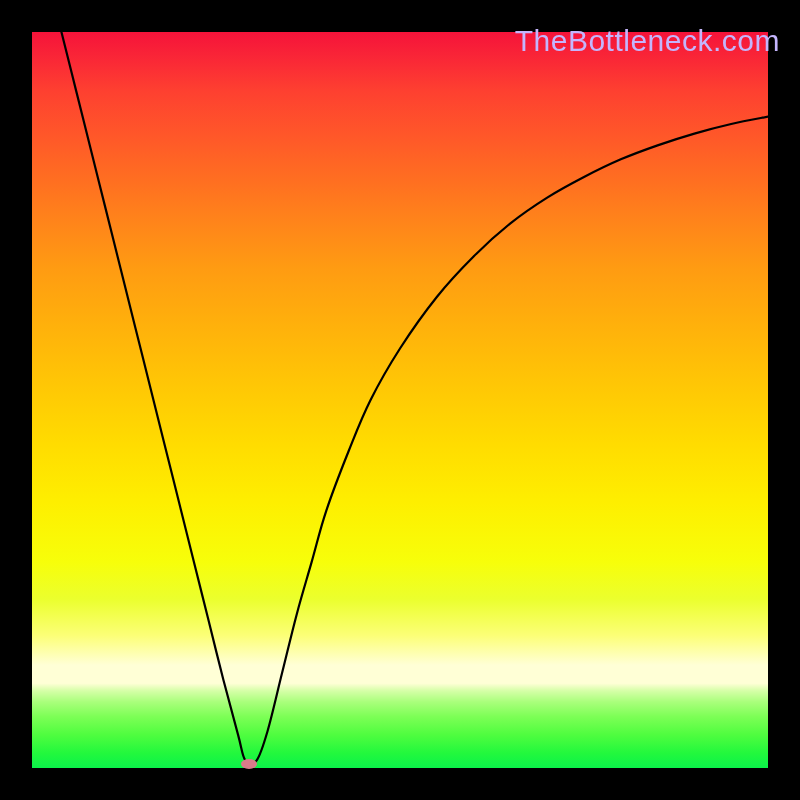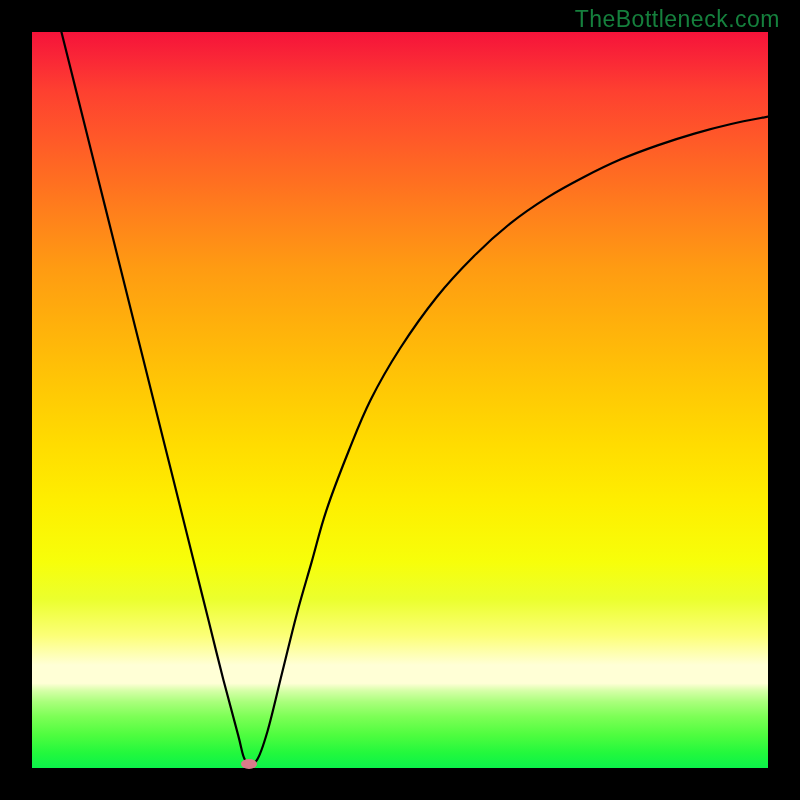--- a/index.html
+++ b/index.html
@@ -6,24 +6,24 @@
   body {
     width: 800px;
     height: 800px;
     background: #000;
     position: relative;
     font-family: Arial, sans-serif;
     overflow: hidden;
   }
   .watermark {
     position: absolute;
-    top: 6px;
+    top: 24px;
     right: 20px;
-    color: #15803d;
-    font-size: 23px;
+    color: #c4b5fd;
+    font-size: 30px;
     font-weight: 500;
     z-index: 10;
     letter-spacing: 0.5px;
   }
   .plot-area {
     position: absolute;
     left: 32px;
     top: 32px;
     width: 736px;
     height: 736px;

